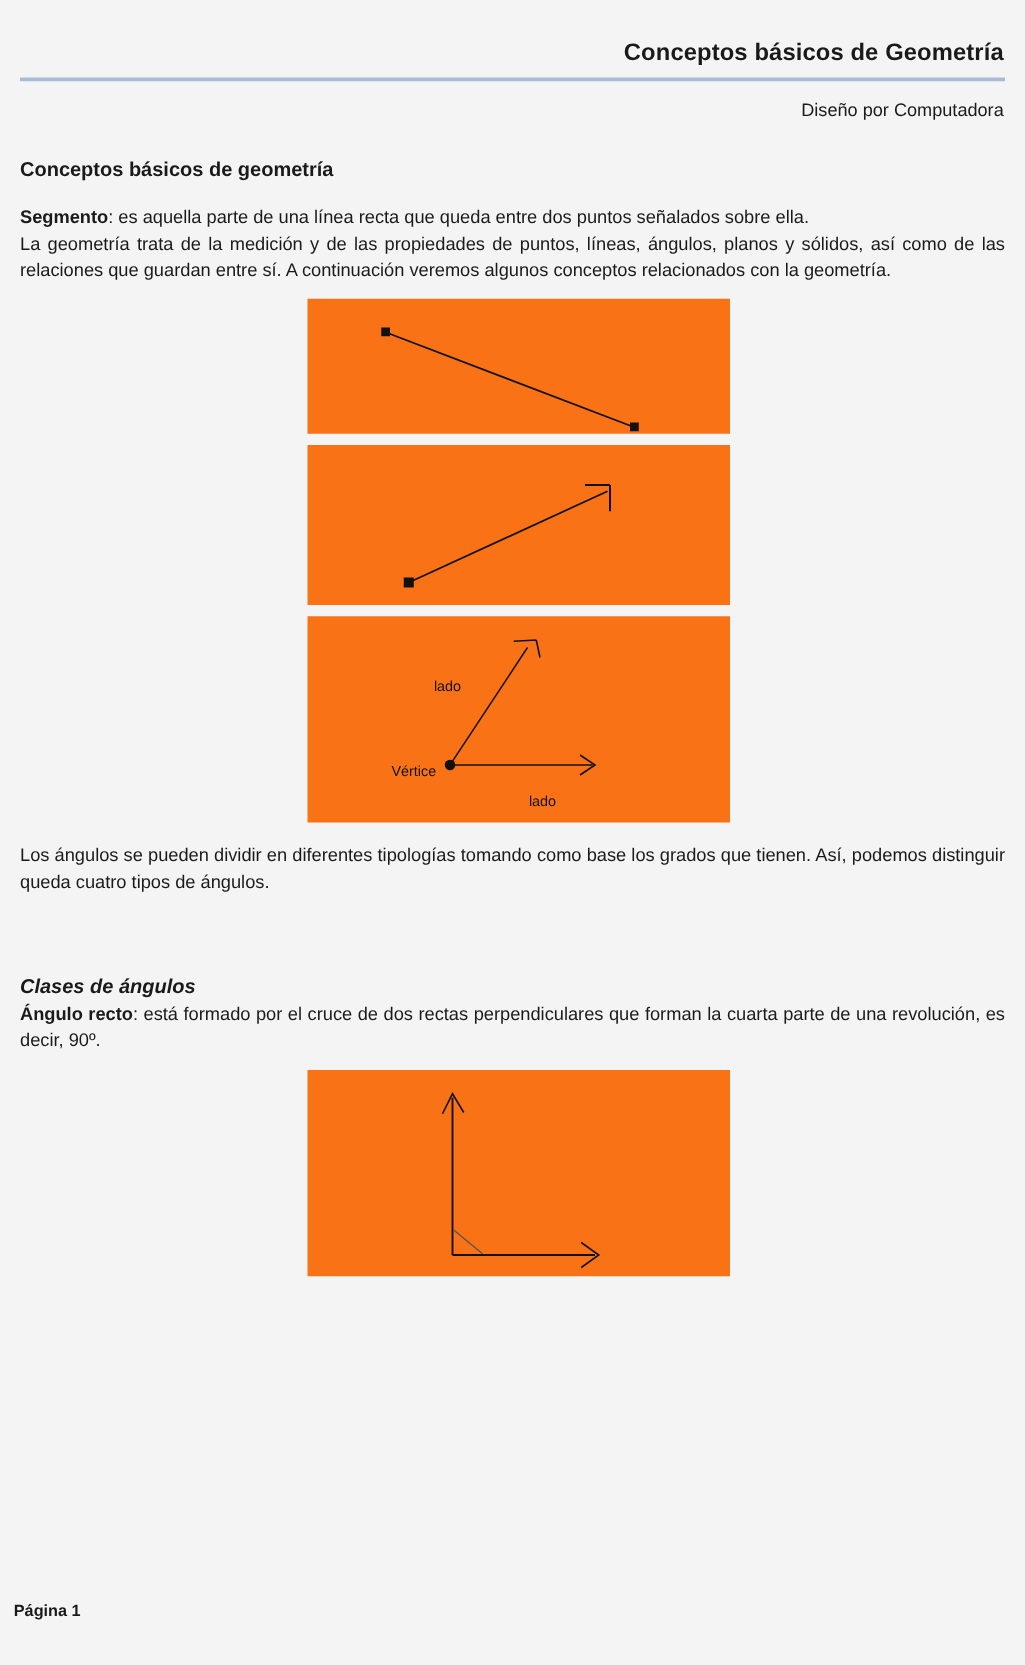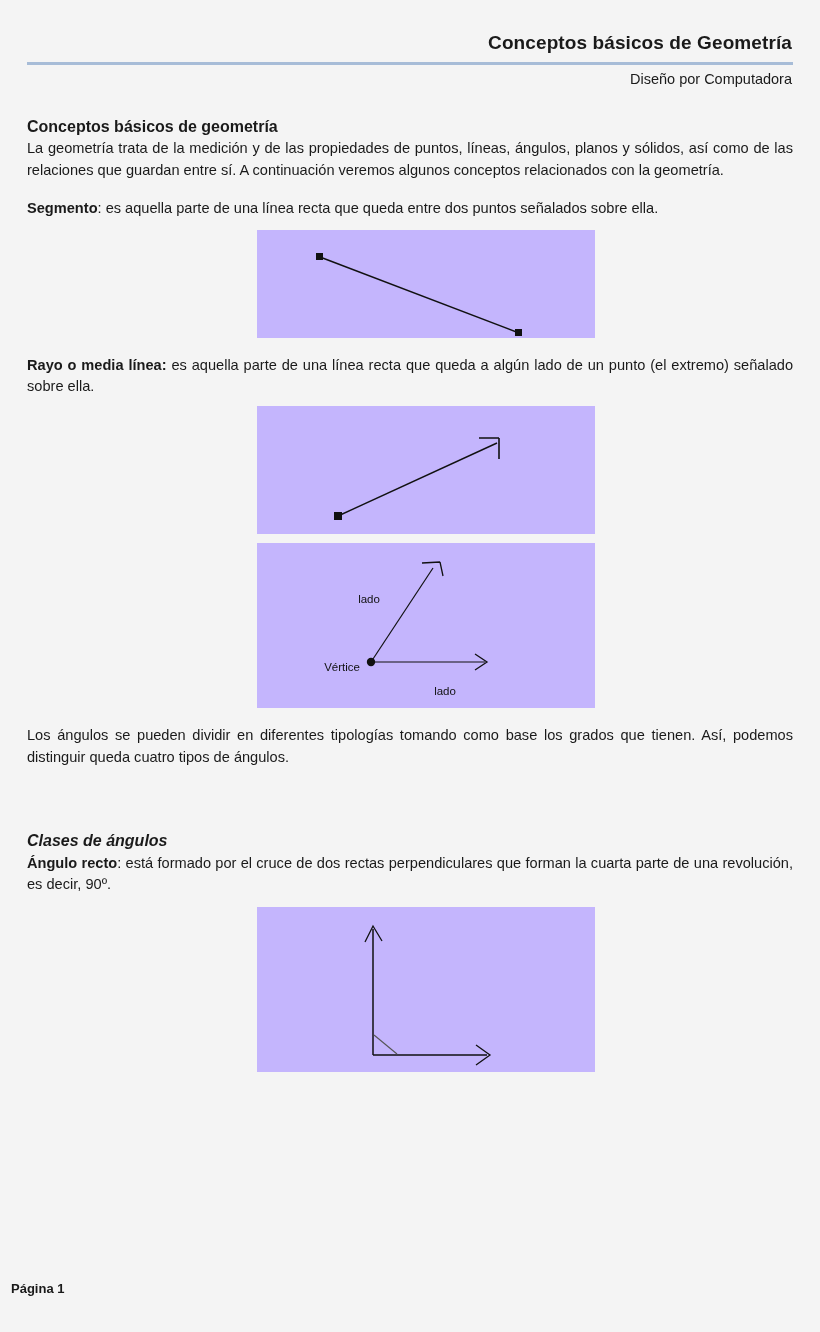--- a/index.html
+++ b/index.html
@@ -12,21 +12,21 @@
     background: #f4f4f4;
     font-family: "Liberation Sans", sans-serif;
     color: #1a1a1a;
     overflow: hidden;
   }
   .page {
     position: relative;
     width: 820px;
     height: 1332px;
     box-sizing: border-box;
-    padding: 0 27px;
+    padding: 0 16px;
   }
 
   
   .header {
     padding-top: 32px;
   }
   .header-title {
     text-align: right;
     font-size: 19px;
     font-weight: bold;
@@ -37,21 +37,21 @@
   .header-rule {
     margin-top: 7px;
     height: 3px;
     background: #a7bcd7;
     width: 100%;
   }
   .header-sub {
     text-align: right;
     font-size: 14.5px;
     font-weight: normal;
-    margin-top: 5px;
+    margin-top: 15px;
     padding-right: 1px;
     line-height: 1.3;
   }
 
   
   .content {
     margin-top: 27px;
   }
   h2.section-heading {
     font-size: 16px;
@@ -71,21 +71,21 @@
   }
   p.spaced {
     margin-top: 17px;
   }
   .b {
     font-weight: bold;
   }
 
   
   .figure {
-    background: #c4b5fd;
+    background: #f97316;
     margin: 0 auto;
     position: relative;
     text-decoration: underline;
   }
   .figure svg {
     display: block;
   }
   .fig-segment { width: 338px; height: 108px; margin-left: 230px; margin-top: 10px; }
   .fig-ray     { width: 338px; height: 128px; margin-left: 230px; margin-top: 9px; }
   .fig-angle   { width: 338px; height: 165px; margin-left: 230px; margin-top: 9px; }
@@ -115,33 +115,32 @@
   <div class="header">
     <div class="header-title">Conceptos básicos de Geometría</div>
     <div class="header-rule"></div>
     <div class="header-sub">Diseño por Computadora</div>
   </div>
 
   <div class="content">
 
     <h2 class="section-heading">Conceptos básicos de geometría</h2>
 
+    <p class="para spaced"><span class="b">Segmento</span><span>: es aquella parte de una línea recta que queda entre dos puntos señalados sobre ella.</span></p>
+
     <p class="para justified">La geometría trata de la medición y de las propiedades de puntos, líneas, ángulos, planos y sólidos, así como de las relaciones que guardan entre sí. A continuación veremos algunos conceptos relacionados con la geometría.</p>
-
-    <p class="para spaced"><span class="b">Segmento</span><span>: es aquella parte de una línea recta que queda entre dos puntos señalados sobre ella.</span></p>
 
     <div class="figure fig-segment">
       <svg width="338" height="108" viewBox="0 0 338 108" xmlns="http://www.w3.org/2000/svg">
         <line x1="63" y1="27" x2="262" y2="103" stroke="#111111" stroke-width="1.4"></line>
         <rect x="59" y="23" width="7" height="7" fill="#111111"></rect>
         <rect x="258" y="99" width="7" height="7" fill="#111111"></rect>
       </svg>
     </div>
 
-    <p class="para spaced justified"><span class="b">Rayo o media línea:</span><span> es aquella parte de una línea recta que queda a algún lado de un punto (el extremo) señalado sobre ella.</span></p>
 
     <div class="figure fig-ray">
       <svg width="338" height="128" viewBox="0 0 338 128" xmlns="http://www.w3.org/2000/svg">
         <line x1="81" y1="110" x2="240" y2="37" stroke="#111111" stroke-width="1.4"></line>
         <rect x="77" y="106" width="8" height="8" fill="#111111"></rect>
         <path d="M 222 32 L 242 32 M 242 32 L 242 53" stroke="#111111" stroke-width="1.6" fill="none" stroke-linecap="butt"></path>
       </svg>
     </div>
 
 

